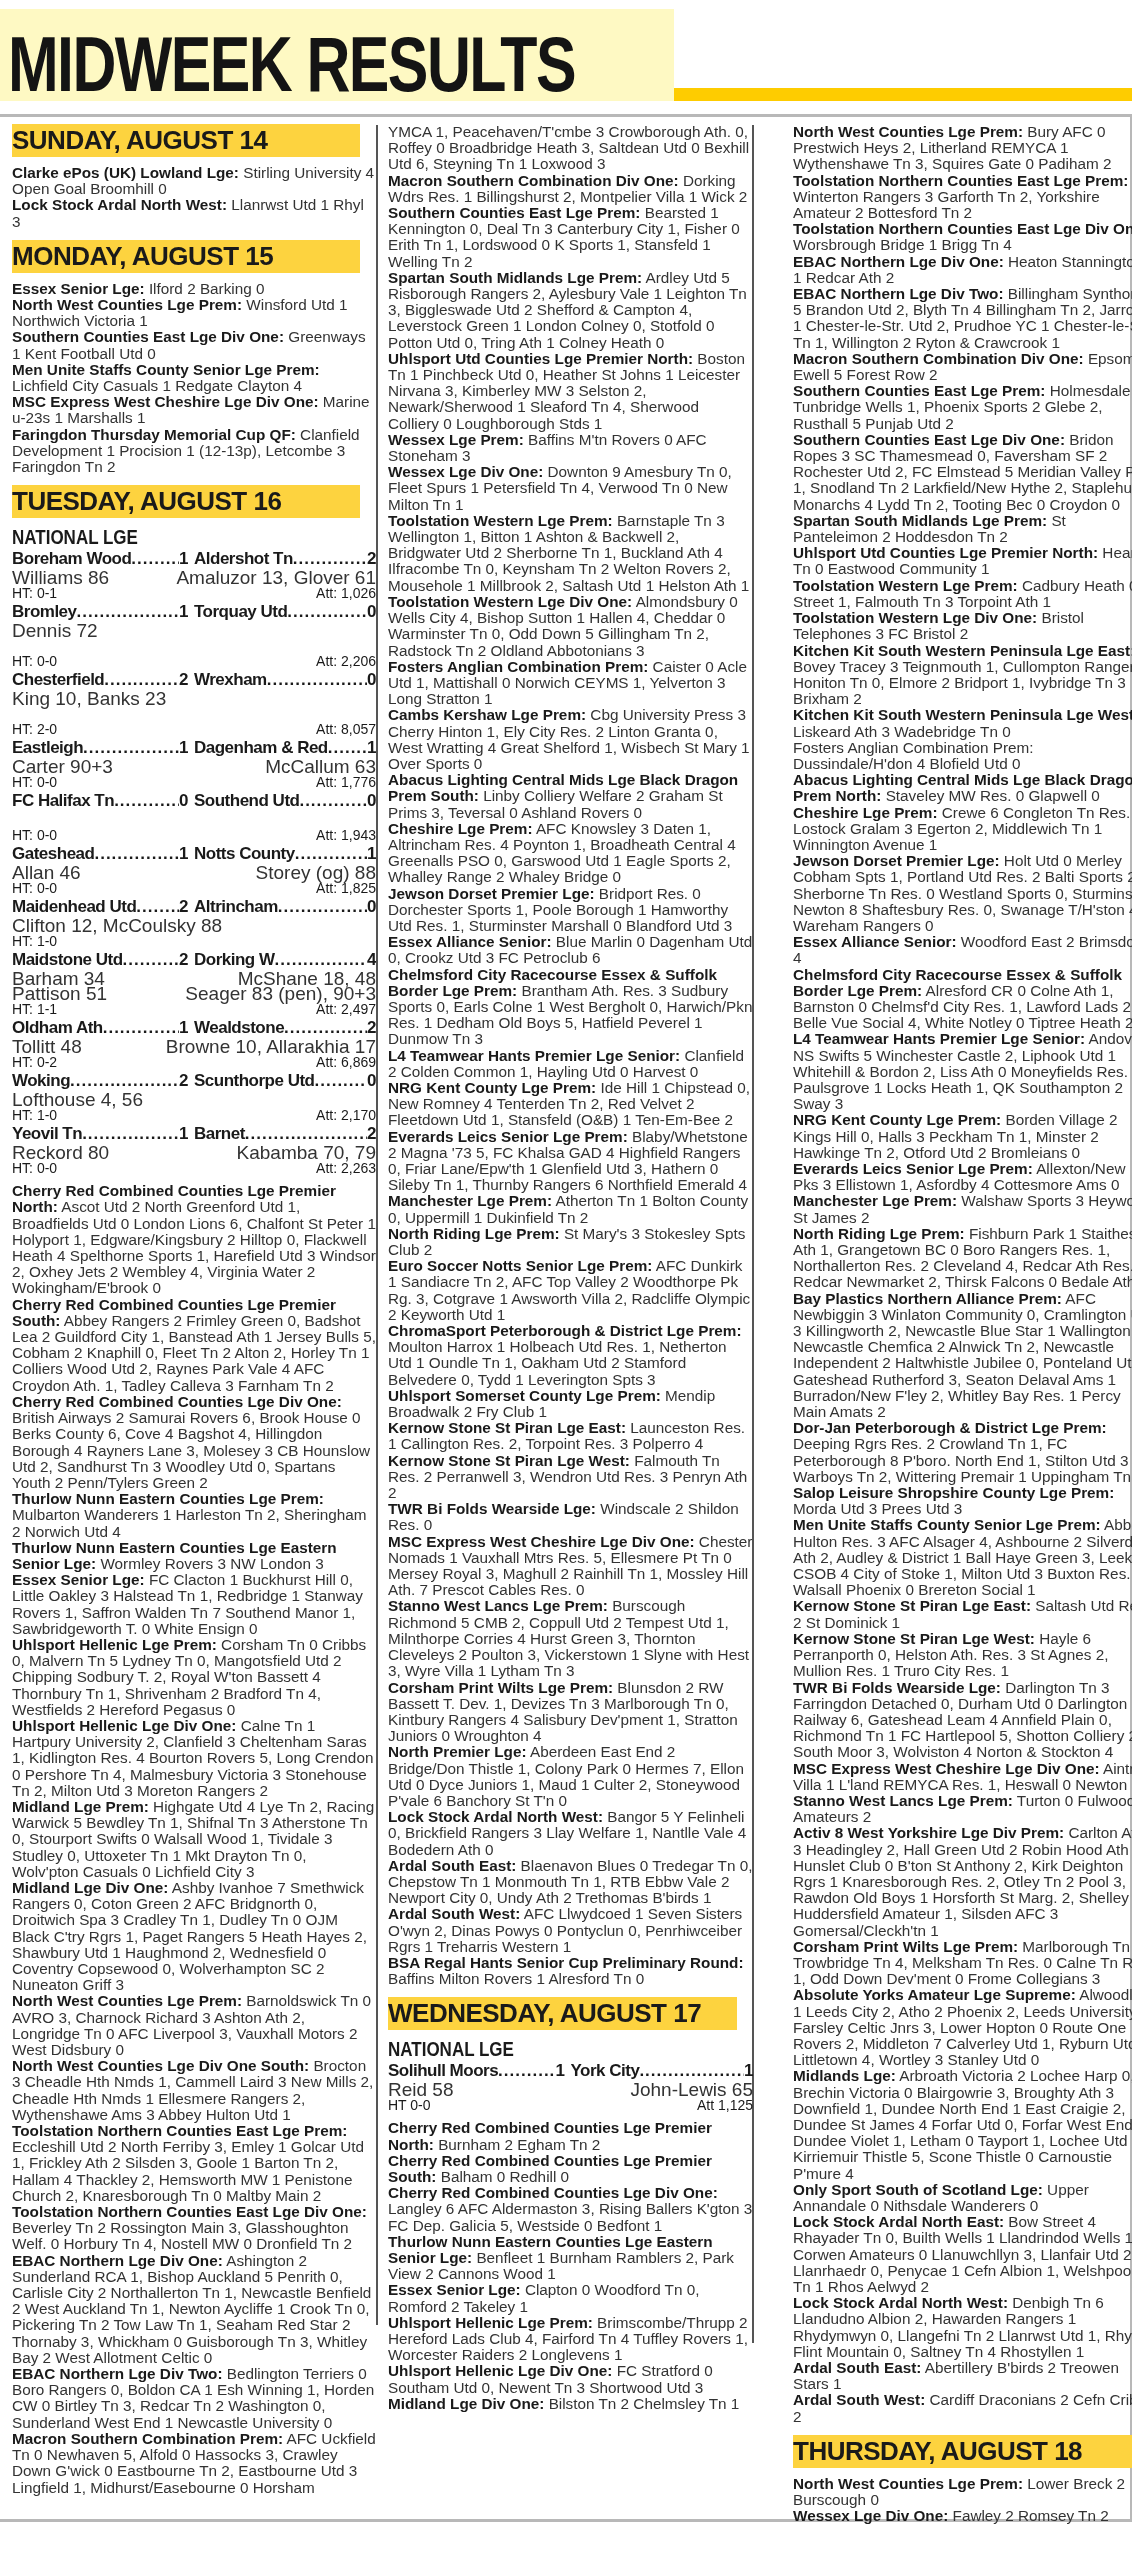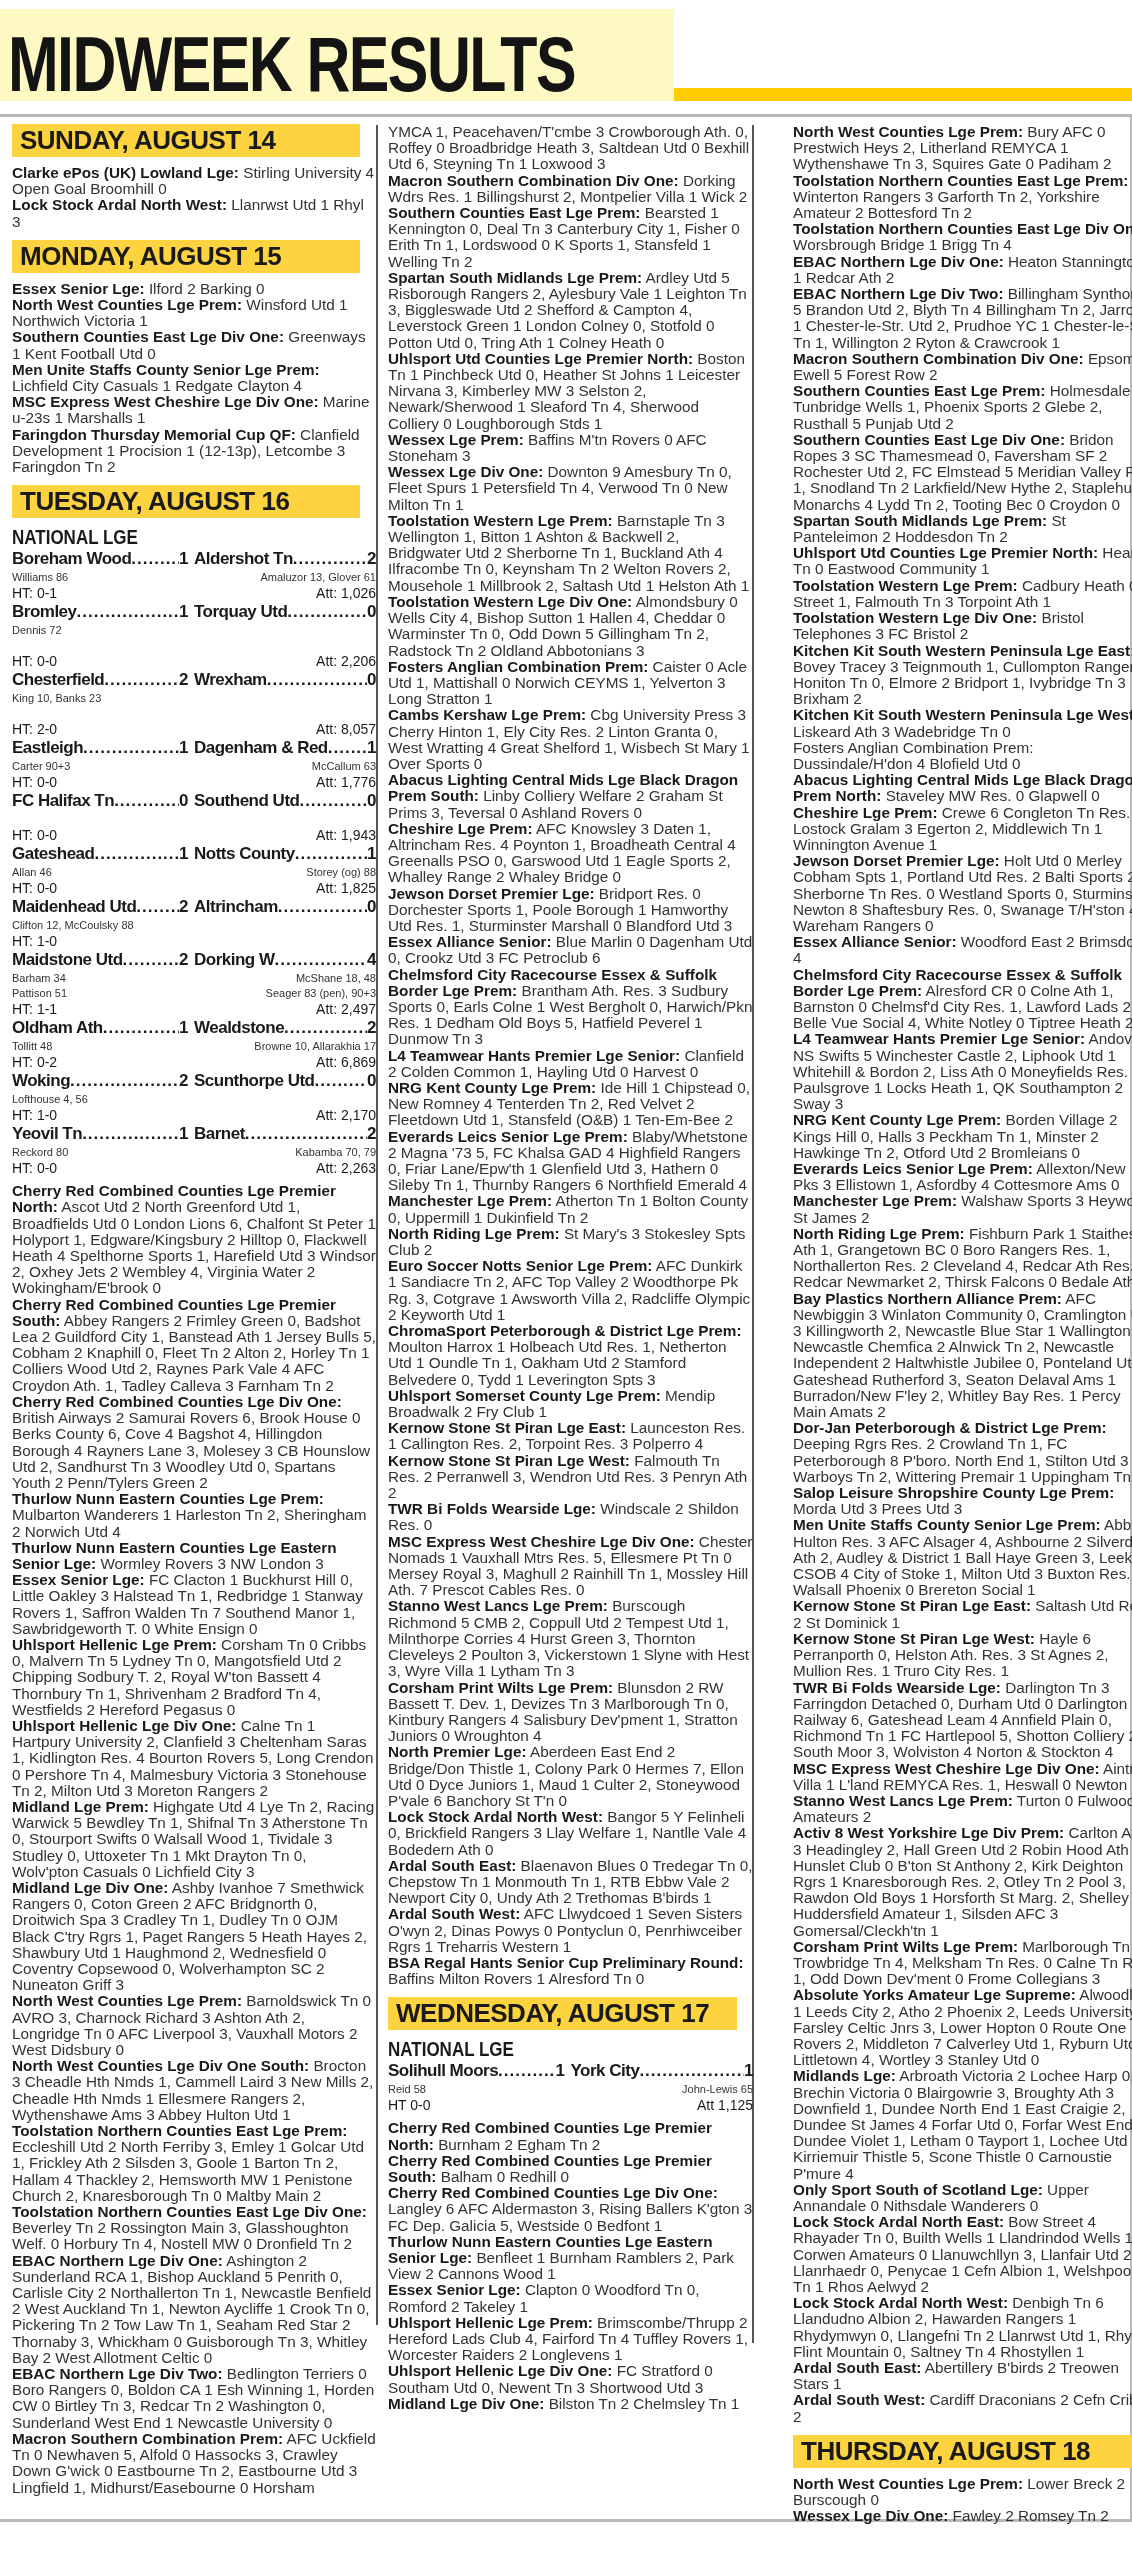--- a/index.html
+++ b/index.html
@@ -34,41 +34,41 @@
   .col.c1 { left: 12px; }
   .col.c2 { left: 388px; width: 365px; }
   .col.c3 { left: 793px; width: 362px; }
   .divider { position: absolute; top: 125px; width: 1.5px; background: #555; }
   .divider.d1 { left: 376px; height: 2200px; }
   .divider.d2 { left: 752px; height: 2218px; }
 
   .day-head {
     background: #fdd33f; height: 33px; margin: 10px 16px 8px 0;
     font-weight: 900; font-size: 26px; line-height: 33px; color: #1a1a1a;
-    padding-left: 8px; letter-spacing: -0.5px;
+    letter-spacing: -0.5px;
   }
   .day-head.first { margin-top: 0; }
 
   .entry { margin: 0; }
   .entry .lg { font-weight: 700; color: #1a1a1a; }
   .entry .rs { font-weight: 400; }
 
   .nat-title {
     font-weight: 900; font-size: 20px; line-height: 22px; color: #1a1a1a;
     margin-top: 4px; transform: scaleX(0.85); transform-origin: left;
   }
   .match { margin-bottom: 0; }
   .score-row { display: flex; justify-content: space-between; font-weight: 900; font-size: 17px; line-height: 22px; color: #1a1a1a; letter-spacing: -0.5px; }
   .score-row .half { width: 50%; display: flex; white-space: nowrap; overflow: hidden; }
   .score-row .half.left { padding-right: 6px; }
   .score-row .team { white-space: nowrap; }
   .score-row .dots { flex: 1; overflow: hidden; white-space: nowrap; letter-spacing: 1px; }
   .score-row .dots::before { content: "................................................"; }
   .score-row .goals { white-space: nowrap; }
-  .scorers-row { display: flex; justify-content: space-between; font-size: 11px; line-height: 15px; color: #333; }
+  .scorers-row { display: flex; justify-content: space-between; font-size: 19px; line-height: 15px; color: #333; }
   .scorers-row .right { text-align: left; }
   .stat-row { display: flex; justify-content: space-between; font-weight: 400; font-size: 14px; line-height: 16px; color: #1a1a1a; }
   .spacer { height: 7px; }
 </style>
 </head>
 <body>
 
 <div class="banner">
   <div class="banner-title">MIDWEEK RESULTS</div>
 </div>

